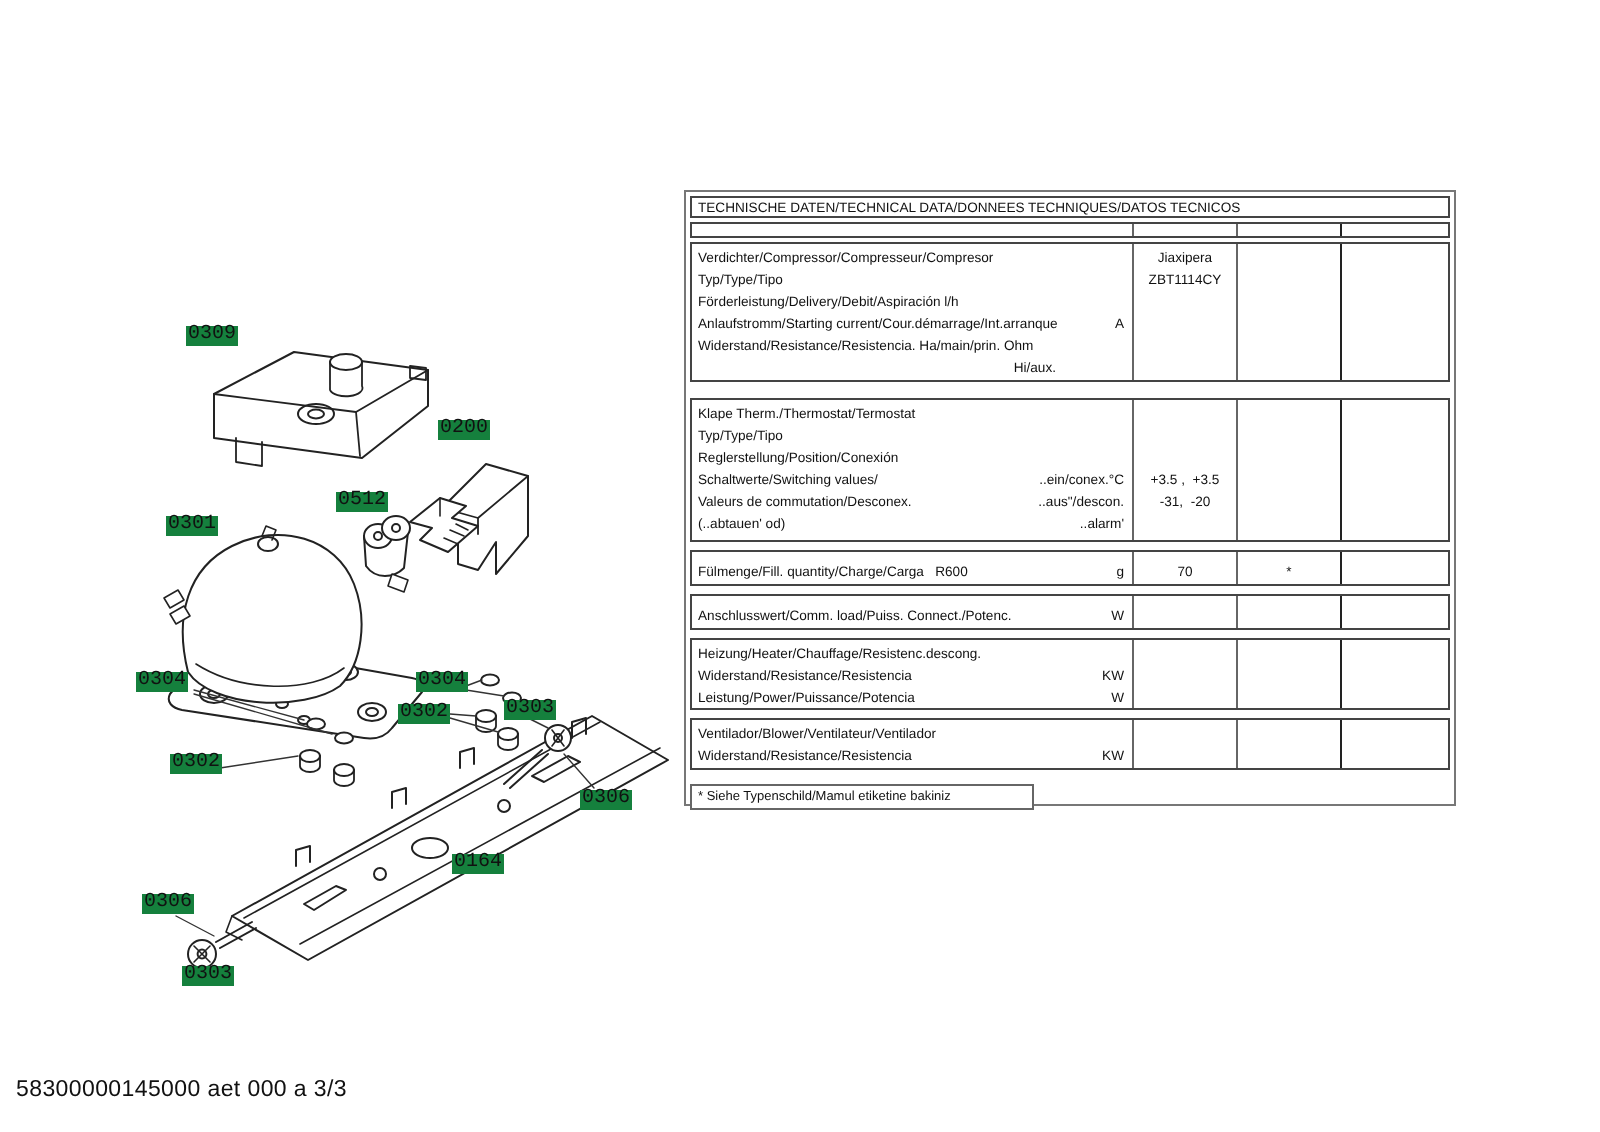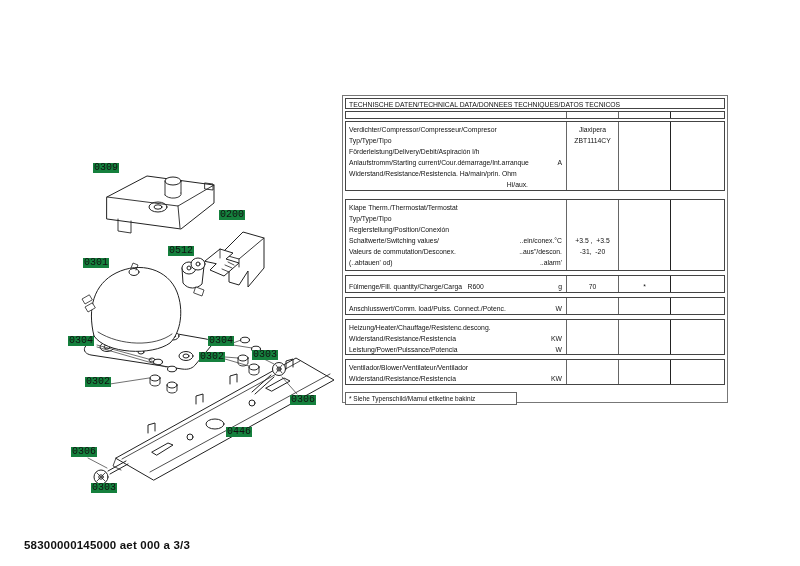--- a/index.html
+++ b/index.html
@@ -27,21 +27,21 @@
   .desc,.vcol{padding-top:2px;}
   .dline{display:flex;font-size:6.8px;line-height:11px;height:11px;padding:0 4px 0 3px;white-space:pre;}
   .dline .unit{margin-left:auto;}
   .dline .mid{margin-left:auto;margin-right:34px;}
   .vline{font-size:6.8px;line-height:11px;height:11px;text-align:center;white-space:pre;}
   .row-fuellmenge .dline,.row-fuellmenge .vline,
   .row-anschlusswert .dline,.row-anschlusswert .vline{margin-top:3px;}
   .t-foot{margin-top:2px;height:13px;}
   .notebox{display:inline-block;box-sizing:border-box;border:1px solid #666;width:172px;
            font-size:6.5px;line-height:9px;padding:1px 3px;background:#fff;white-space:pre;}
-  .footer-code{position:absolute;left:24px;top:539px;font-size:11.5px;letter-spacing:0.2px;font-weight:bold;}
+  .footer-code{position:absolute;left:8px;top:539px;font-size:11.5px;letter-spacing:0.2px;}
 </style>
 </head>
 <body>
 
 <div class="page">
 
   <svg class="art" width="800" height="566" viewBox="0 0 800 566" fill="none" stroke="#222" stroke-width="1" stroke-linejoin="round" stroke-linecap="round">
 
     <g>
       <path d="M116,458 L296,358 L334,380 L154,480 Z" fill="#fff"></path>
@@ -155,21 +155,21 @@
       <div class="part-label" style="left: 93px; top: 163px;">0309</div>
       <div class="part-label" style="left: 219px; top: 210px;">0200</div>
       <div class="part-label" style="left: 168px; top: 246px;">0512</div>
       <div class="part-label" style="left: 83px; top: 258px;">0301</div>
       <div class="part-label" style="left: 68px; top: 336px;">0304</div>
       <div class="part-label" style="left: 208px; top: 336px;">0304</div>
       <div class="part-label" style="left: 199px; top: 352px;">0302</div>
       <div class="part-label" style="left: 252px; top: 350px;">0303</div>
       <div class="part-label" style="left: 85px; top: 377px;">0302</div>
       <div class="part-label" style="left: 290px; top: 395px;">0306</div>
-      <div class="part-label" style="left: 226px; top: 427px;">0446</div>
+      <div class="part-label" style="left: 226px; top: 427px;">0164</div>
       <div class="part-label" style="left: 71px; top: 447px;">0306</div>
       <div class="part-label" style="left: 91px; top: 483px;">0303</div>
     </div>
 
   <div class="tbl">
     <div class="t-header">TECHNISCHE DATEN/TECHNICAL DATA/DONNEES TECHNIQUES/DATOS TECNICOS</div>
     <div id="t-rows">
         <div class="trow row-spacer">
           <div class="cell desc"></div>
           <div class="cell vcol v1"></div>

